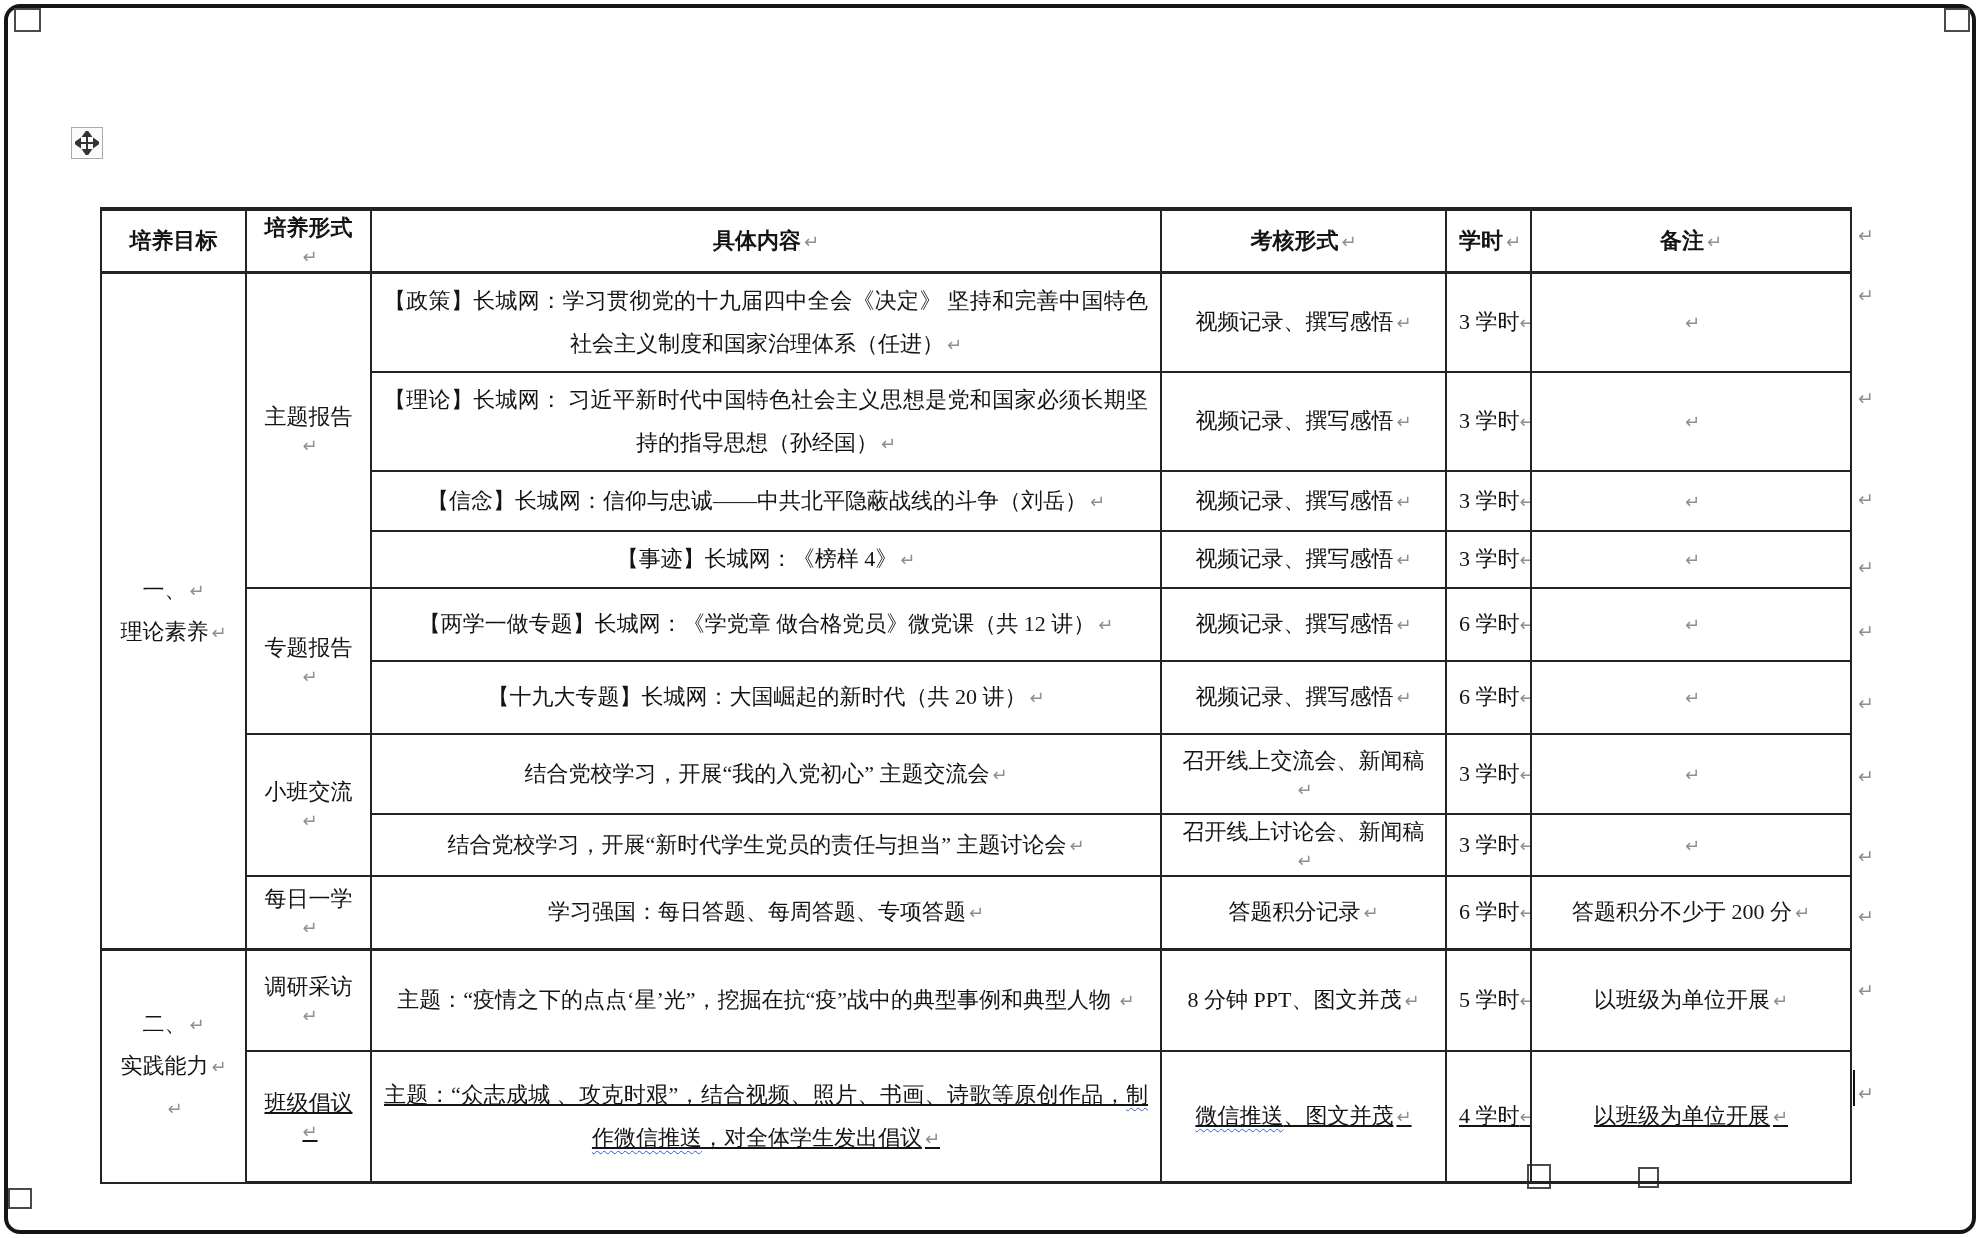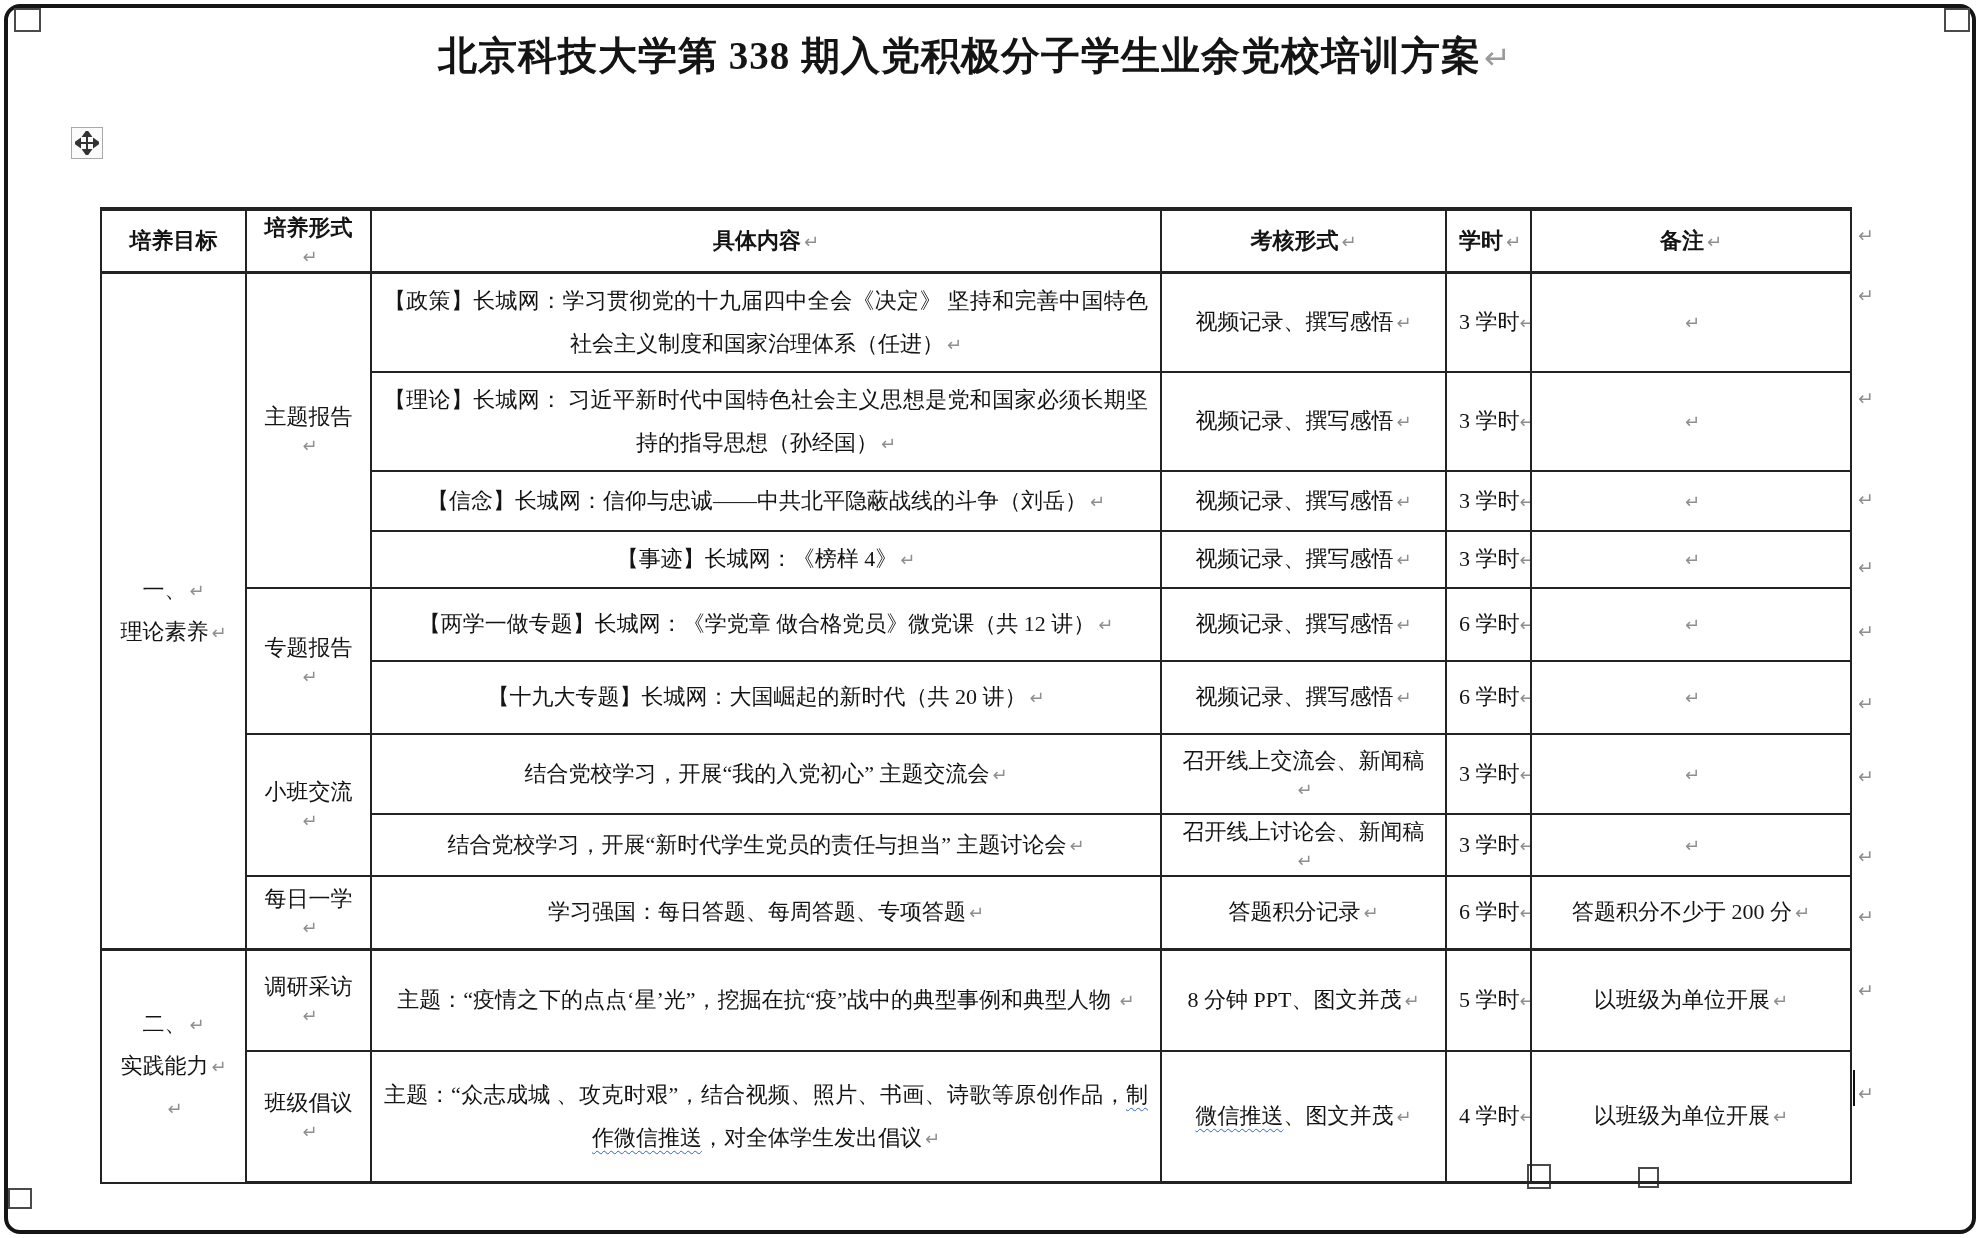--- a/index.html
+++ b/index.html
@@ -47,21 +47,20 @@
 <div class="page">
   <div class="frame"></div>
 
   <div class="corner" style="left:14px; top:8px; width:27px; height:24px;"></div>
   <div class="corner" style="left:1944px; top:8px; width:26px; height:24px;"></div>
   <div class="corner" style="left:8px; top:1188px; width:24px; height:21px;"></div>
   <div class="corner" style="left:1527px; top:1164px; width:24px; height:25px;"></div>
   <div class="corner" style="left:1638px; top:1167px; width:21px; height:21px;"></div>
 
   <div class="title-wrap">
-    <div class="title-line1"><span>北京科技大学第 338 期入党积极分子学生业余党校培训方案</span><span class="pilcrow title-pilcrow">↵</span></div>
   </div>
 
   <div class="move-handle">
     <svg width="24" height="24" viewBox="0 0 24 24">
       <g stroke="#333" stroke-width="2" fill="#333">
         <line x1="12" y1="3" x2="12" y2="21"></line>
         <line x1="3" y1="12" x2="21" y2="12"></line>
         <polygon points="12,0 8.5,5 15.5,5"></polygon>
         <polygon points="12,24 8.5,19 15.5,19"></polygon>
         <polygon points="0,12 5,8.5 5,15.5"></polygon>
@@ -167,21 +166,21 @@
         <div><span>实践能力</span><span class="pilcrow">↵</span></div>
         <div><span class="pilcrow">↵</span></div>
       </td>
       <td class="cell-form"><span>调研采访</span><span class="pilcrow">↵</span></td>
       <td class="cell-content"><span>主题：“疫情之下的点点‘星’光”，挖掘在抗“疫”战中的典型事例和典型人物</span> <span class="pilcrow">↵</span></td>
       <td class="cell-center"><span>8 分钟 PPT、图文并茂</span><span class="pilcrow">↵</span></td>
       <td class="cell-hours"><span>5 学时</span><span class="pilcrow" style="margin-left:0;">↵</span></td>
       <td class="cell-note"><span>以班级为单位开展</span><span class="pilcrow">↵</span></td>
     </tr>
 
-    <tr style="height:132px;">
+    <tr style="height:132px;text-decoration:underline;">
       <td class="cell-form"><span>班级倡议</span><span class="pilcrow">↵</span></td>
       <td class="cell-content"><span>主题：“众志成城 、攻克时艰”，结合视频、照片、书画、诗歌等原创作品，</span><span class="wavy">制作微信推送</span><span>，对全体学生发出倡议</span><span class="pilcrow">↵</span></td>
       <td class="cell-center"><span class="wavy">微信推送</span><span>、图文并茂</span><span class="pilcrow">↵</span></td>
       <td class="cell-hours"><span>4 学时</span><span class="pilcrow" style="margin-left:0;">↵</span></td>
       <td class="cell-note"><span>以班级为单位开展</span><span class="pilcrow">↵</span></td>
     </tr>
   </tbody>
     </table>
 
   <span class="row-mark" style="top:224px;">↵</span>

